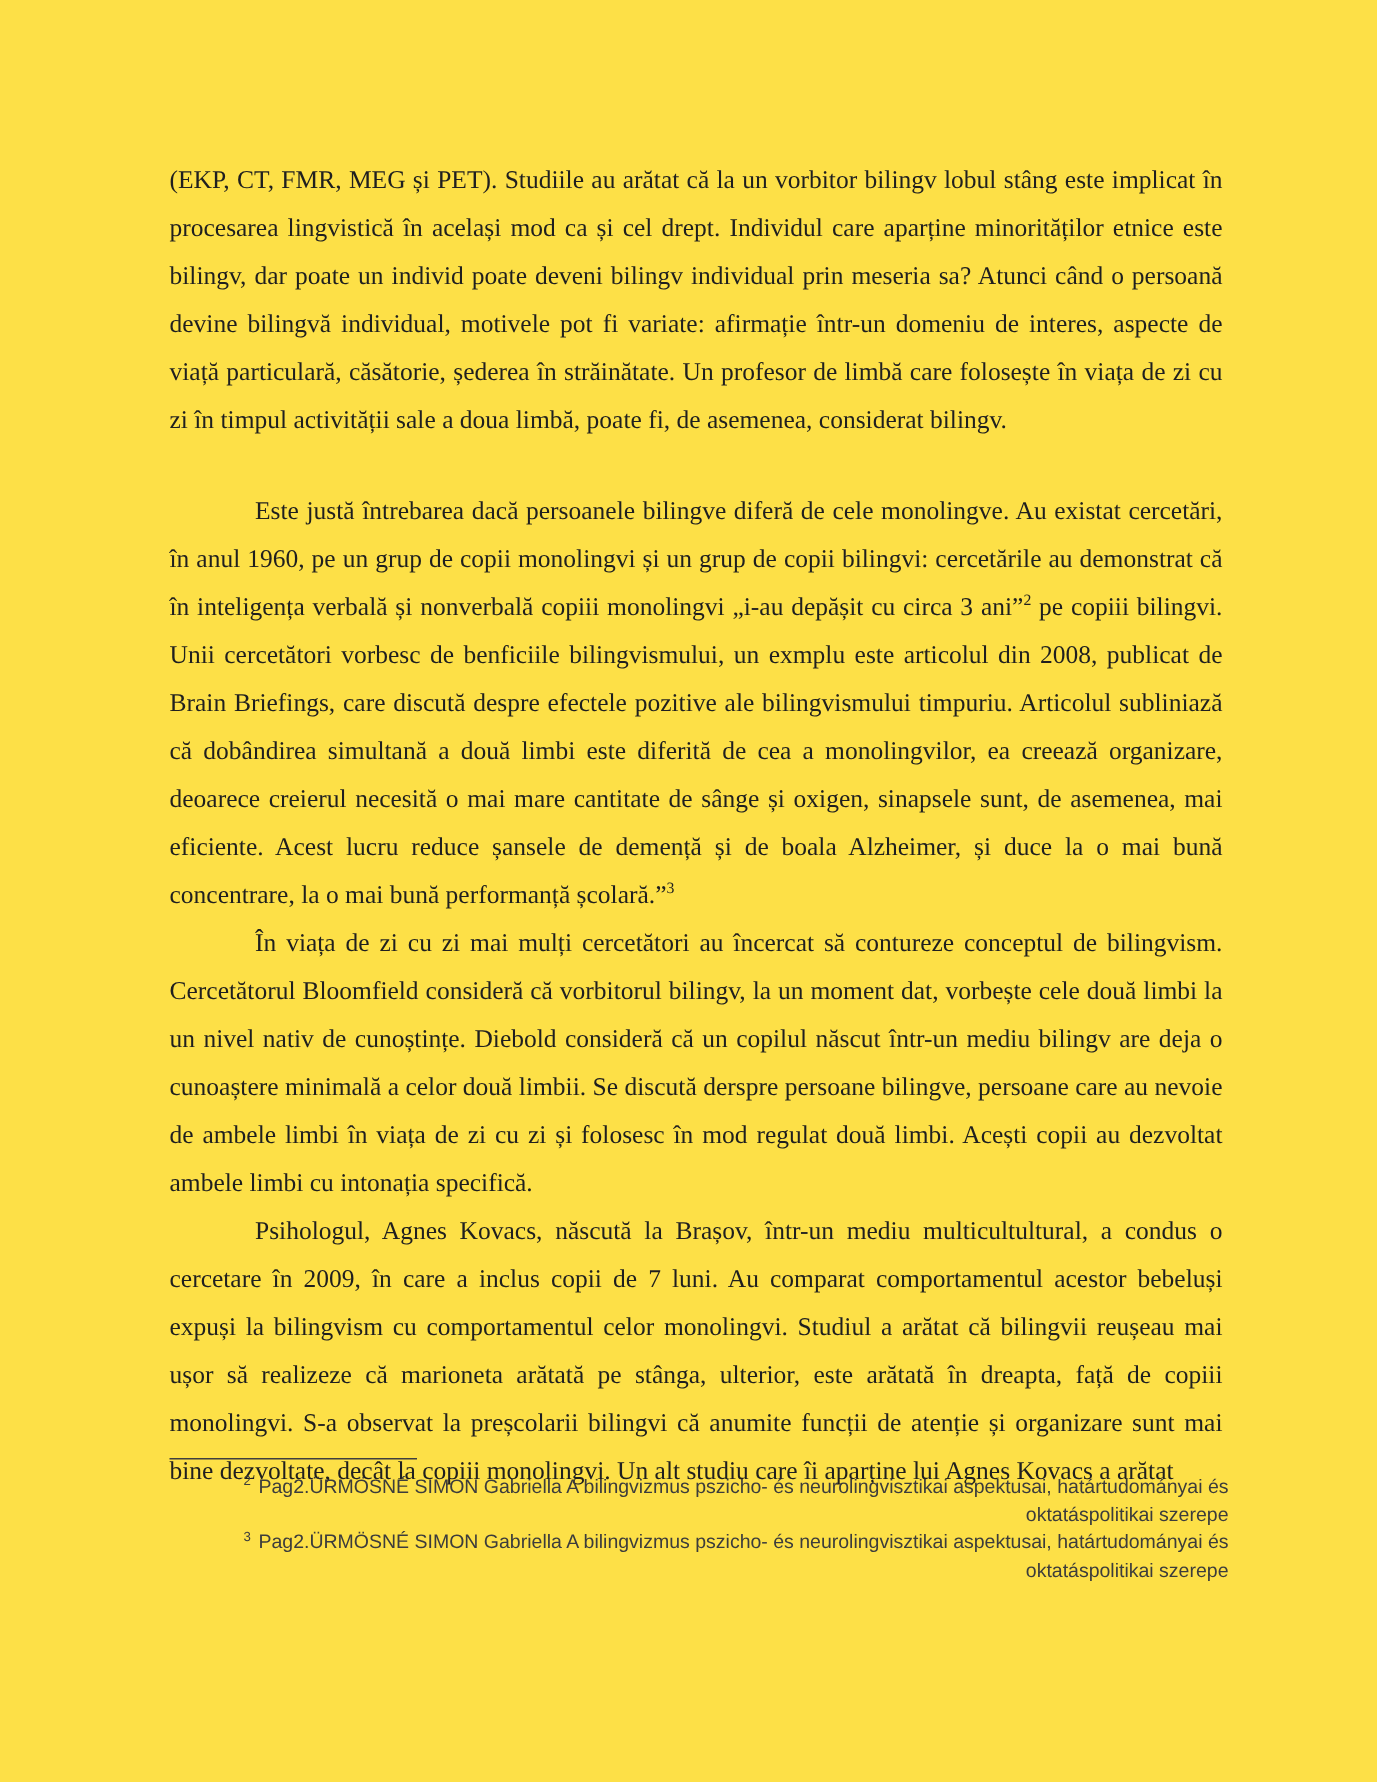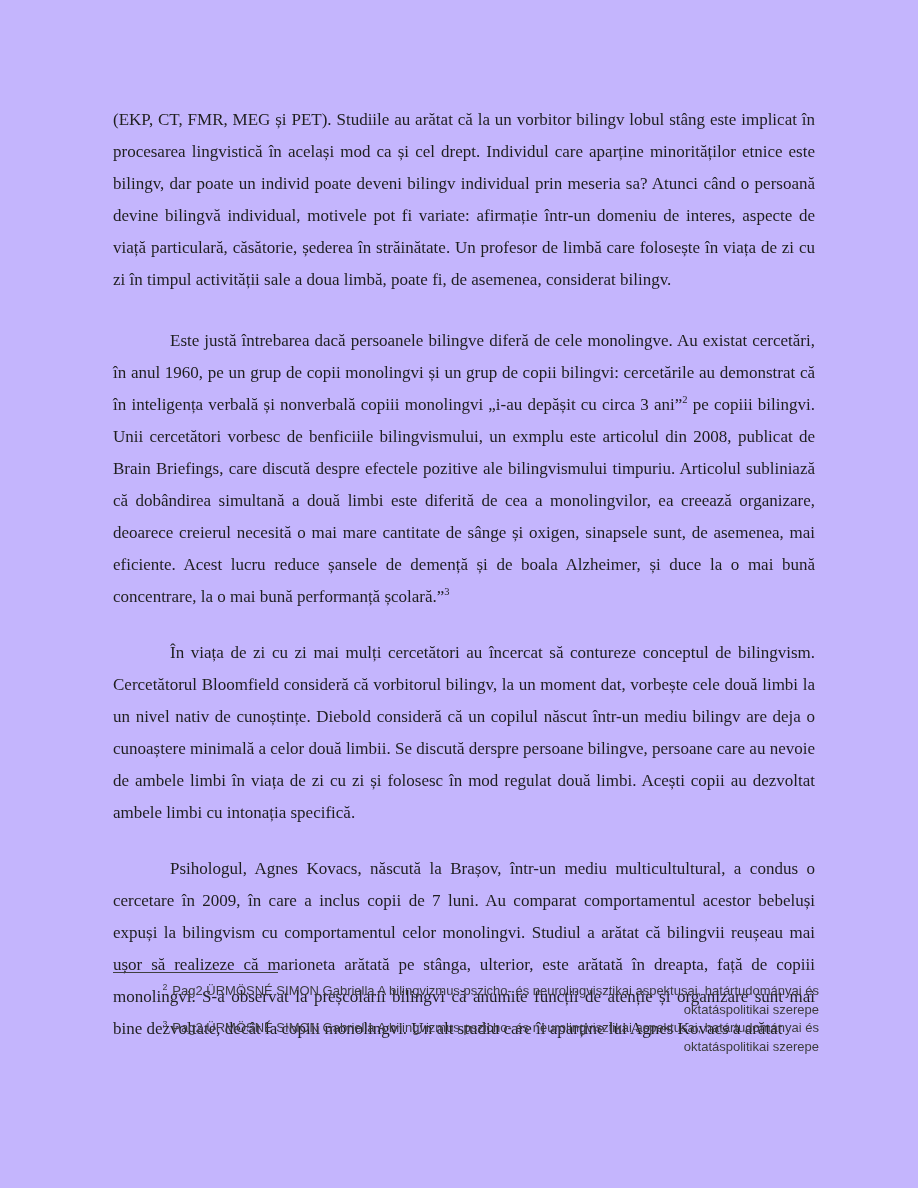--- a/index.html
+++ b/index.html
@@ -7,36 +7,36 @@
     width: 918px;
     height: 1188px;
     background: #ffffff;
     position: relative;
     overflow: hidden;
     font-family: "Liberation Serif", serif;
   }
   .page {
     position: absolute;
     inset: 0;
-    background: #c4b5fd;
+    background: #fde047;
     text-decoration: underline;
   }
   .body-text {
     position: absolute;
     left: 113px;
     top: 104px;
     width: 702px;
     font-family: "Liberation Serif", serif;
     font-size: 17px;
     line-height: 32px;
     color: #1f1f1f;
     text-align: justify;
   }
   .para { margin: 0; }
-  .para.indent { text-indent: 57px; margin-top: 24px; }
+  .para.indent { text-indent: 57px; }
   .para.gap-above { margin-top: 29px; }
   .fnref {
     font-size: 0.62em;
     line-height: 0;
     vertical-align: super;
   }
   .footnote-section {
     position: absolute;
     left: 113px;
     top: 972px;

